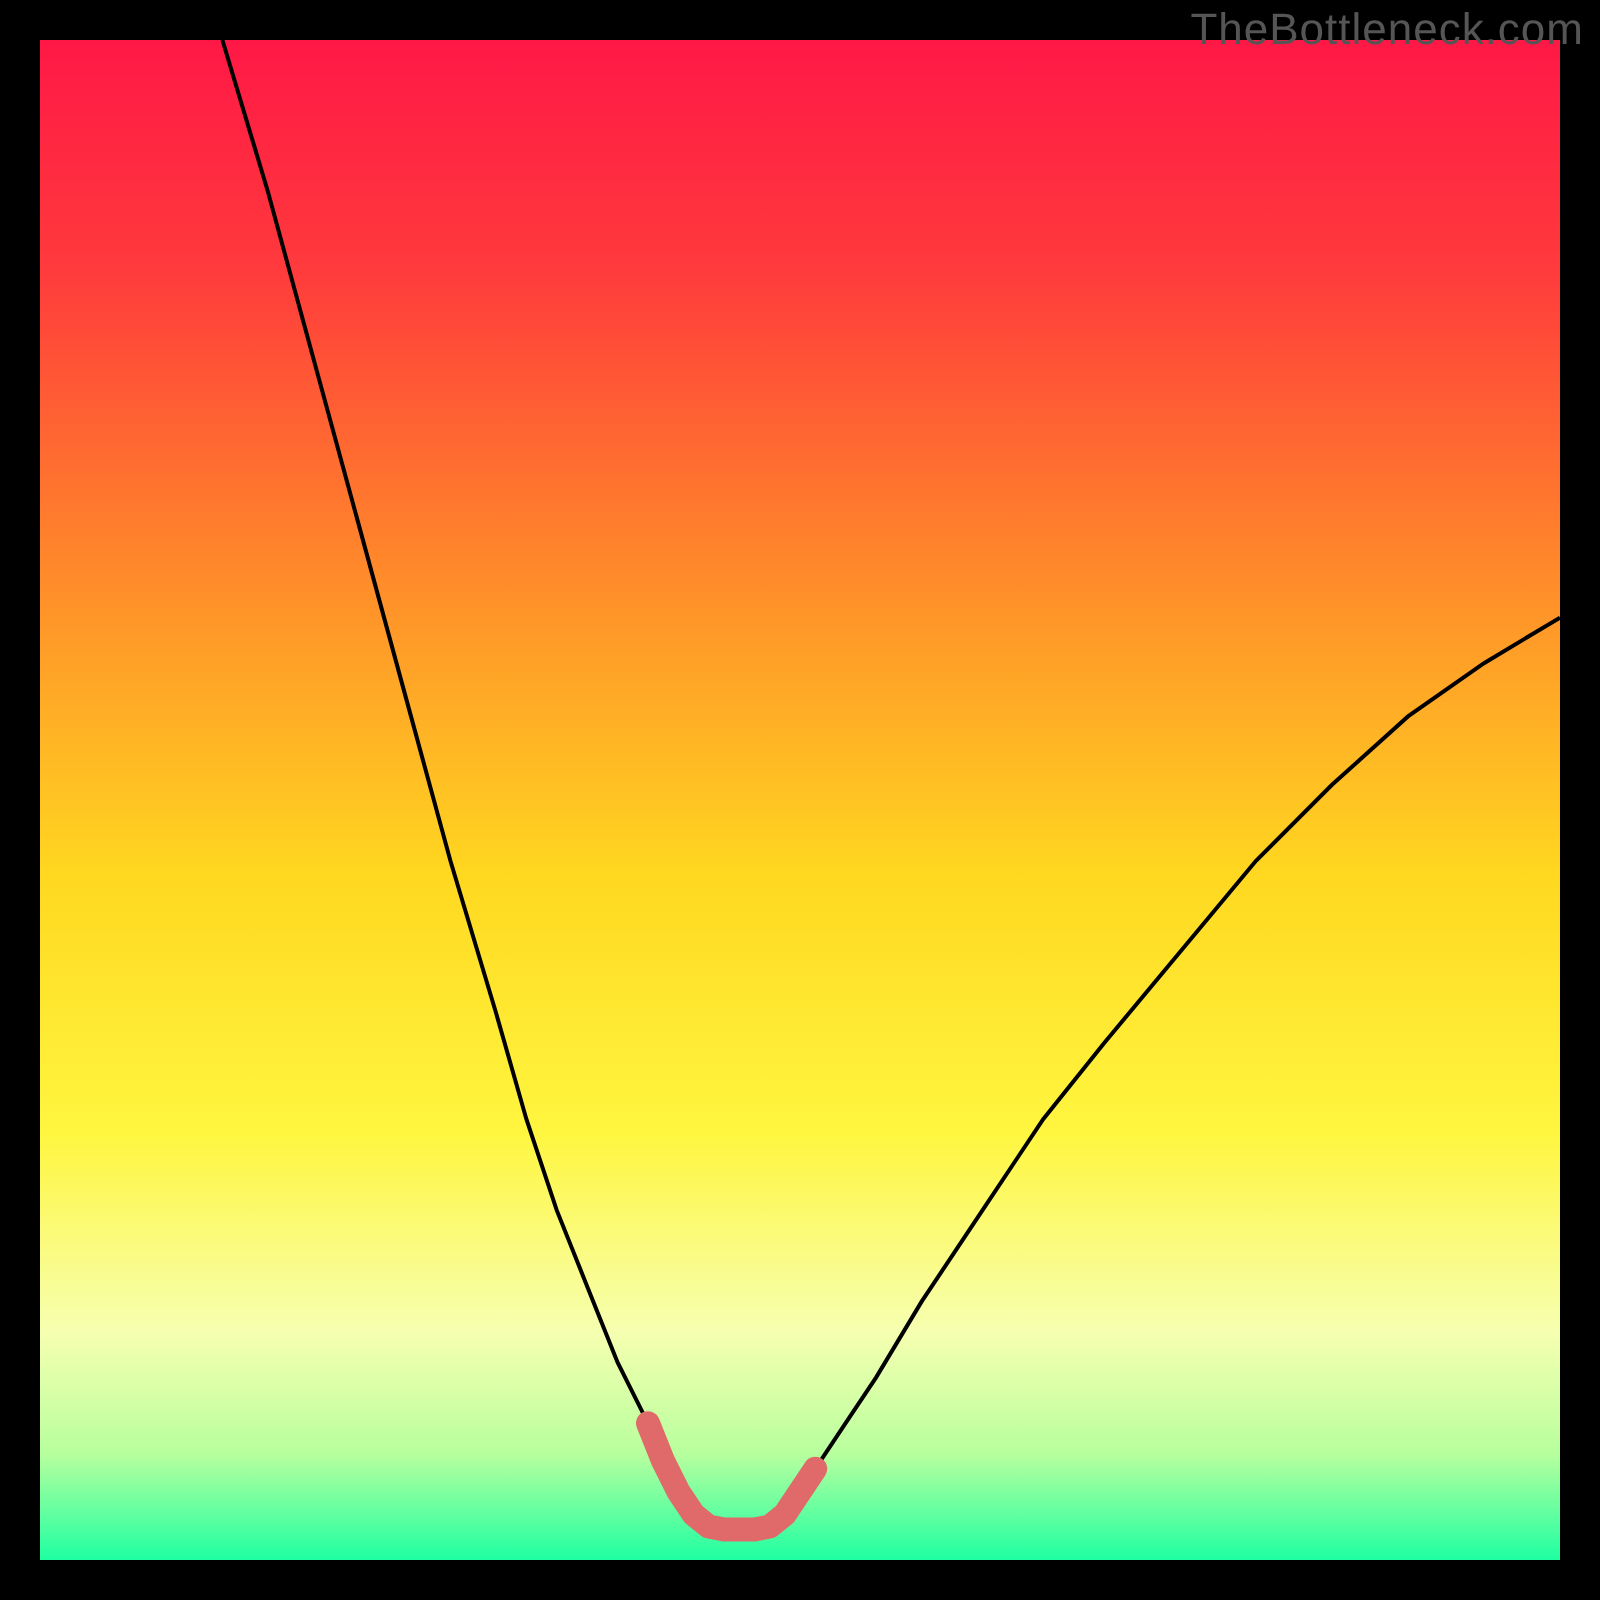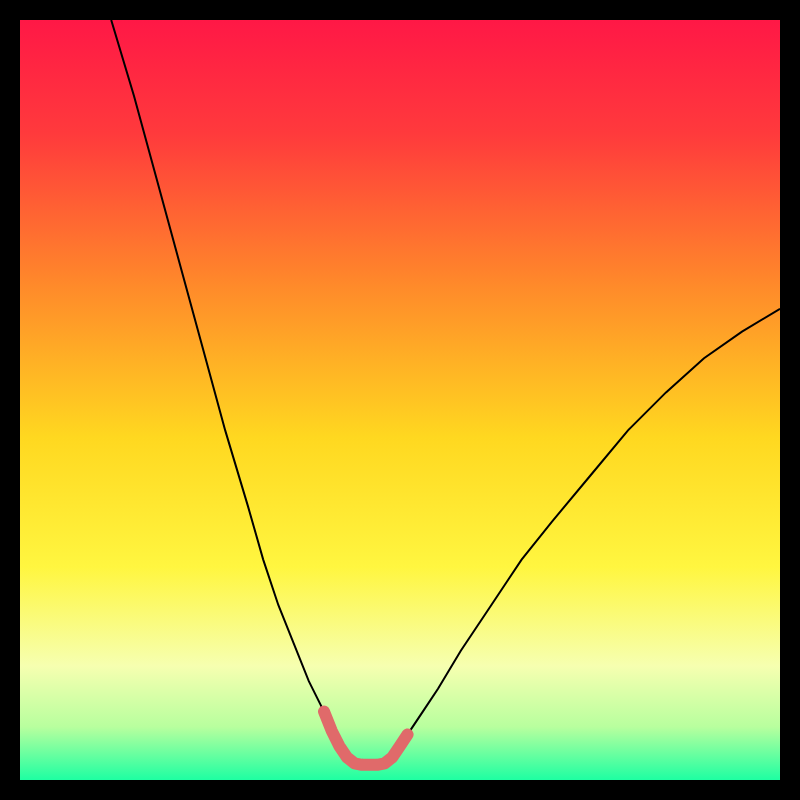--- a/index.html
+++ b/index.html
@@ -38,20 +38,21 @@
   svg.chart {
     display: block;
     width: 760px;
     height: 760px;
   }
 </style>
 </head>
 <body>
 
 <div class="outer">
+  <div class="watermark">TheBottleneck.com</div>
   <div class="plot-area">
     <svg class="chart" viewBox="0 0 760 760" preserveAspectRatio="none">
       <defs>
         <linearGradient id="bgGrad" x1="0" y1="0" x2="0" y2="1">
             <stop offset="0.0%" stop-color="#ff1846"></stop>
             <stop offset="15.0%" stop-color="#ff3a3c"></stop>
             <stop offset="35.0%" stop-color="#ff8a2a"></stop>
             <stop offset="55.0%" stop-color="#ffd820"></stop>
             <stop offset="72.0%" stop-color="#fff640"></stop>
             <stop offset="85.0%" stop-color="#f6ffb0"></stop>

